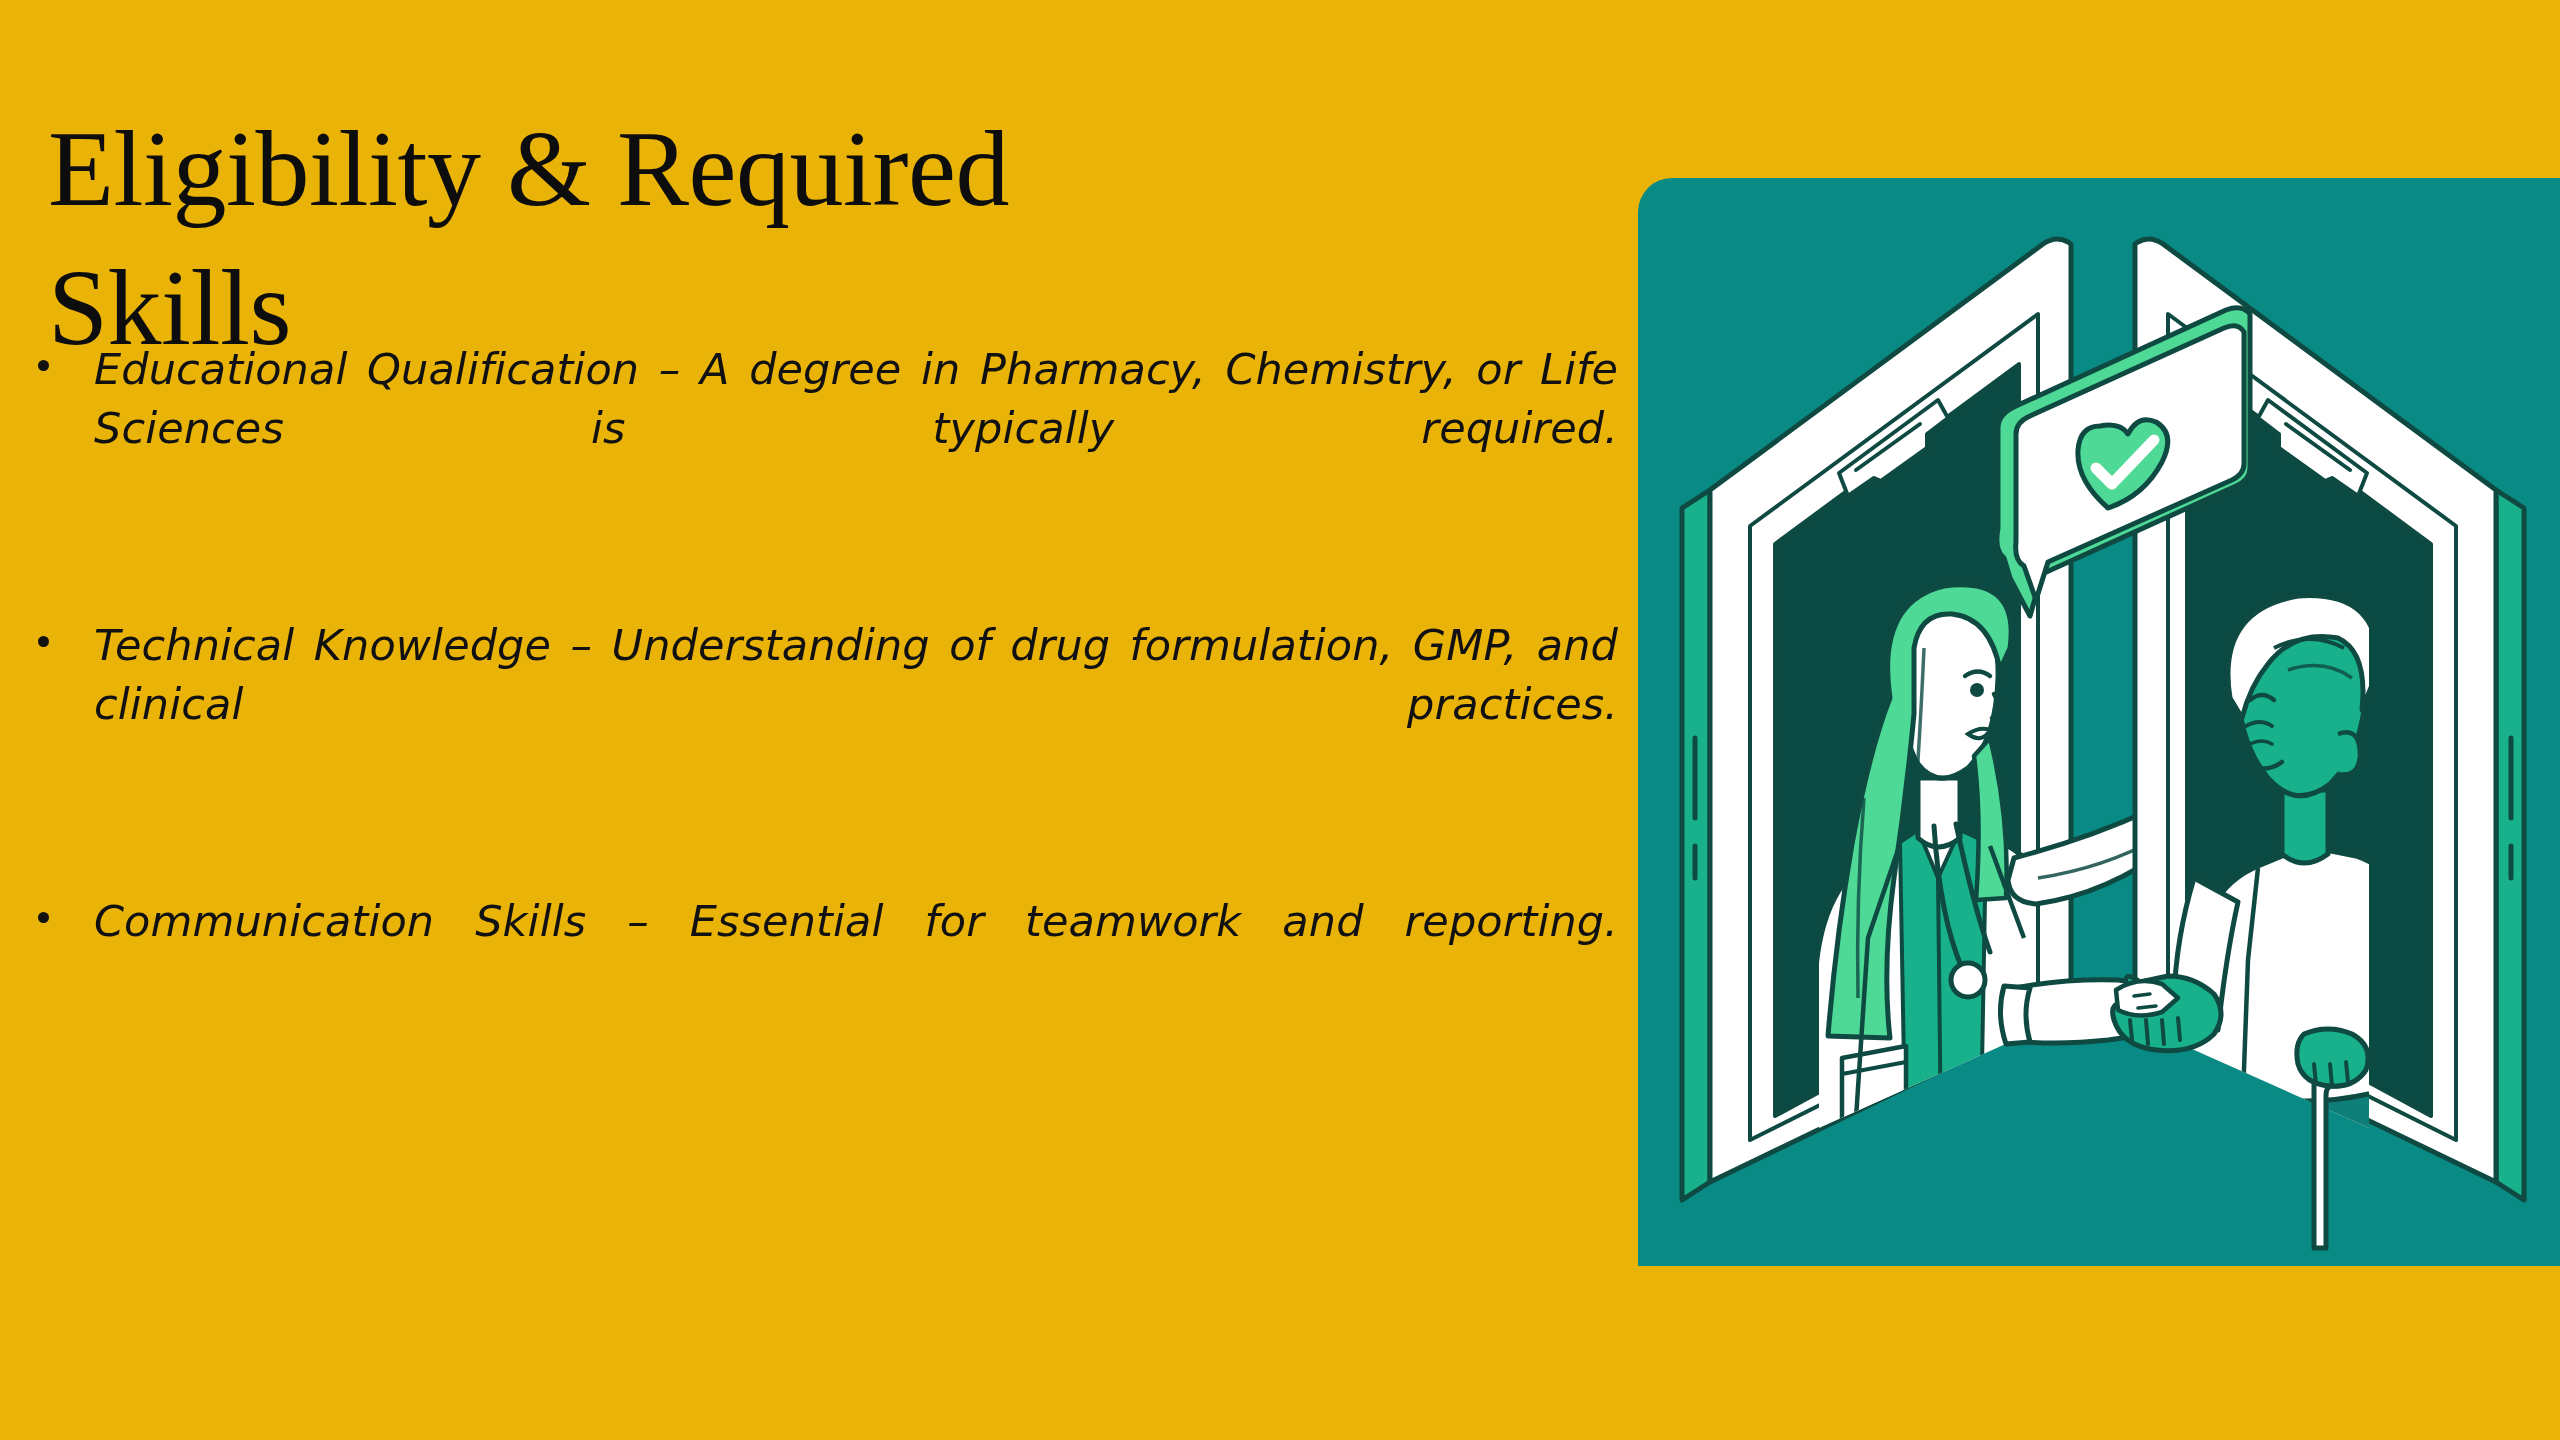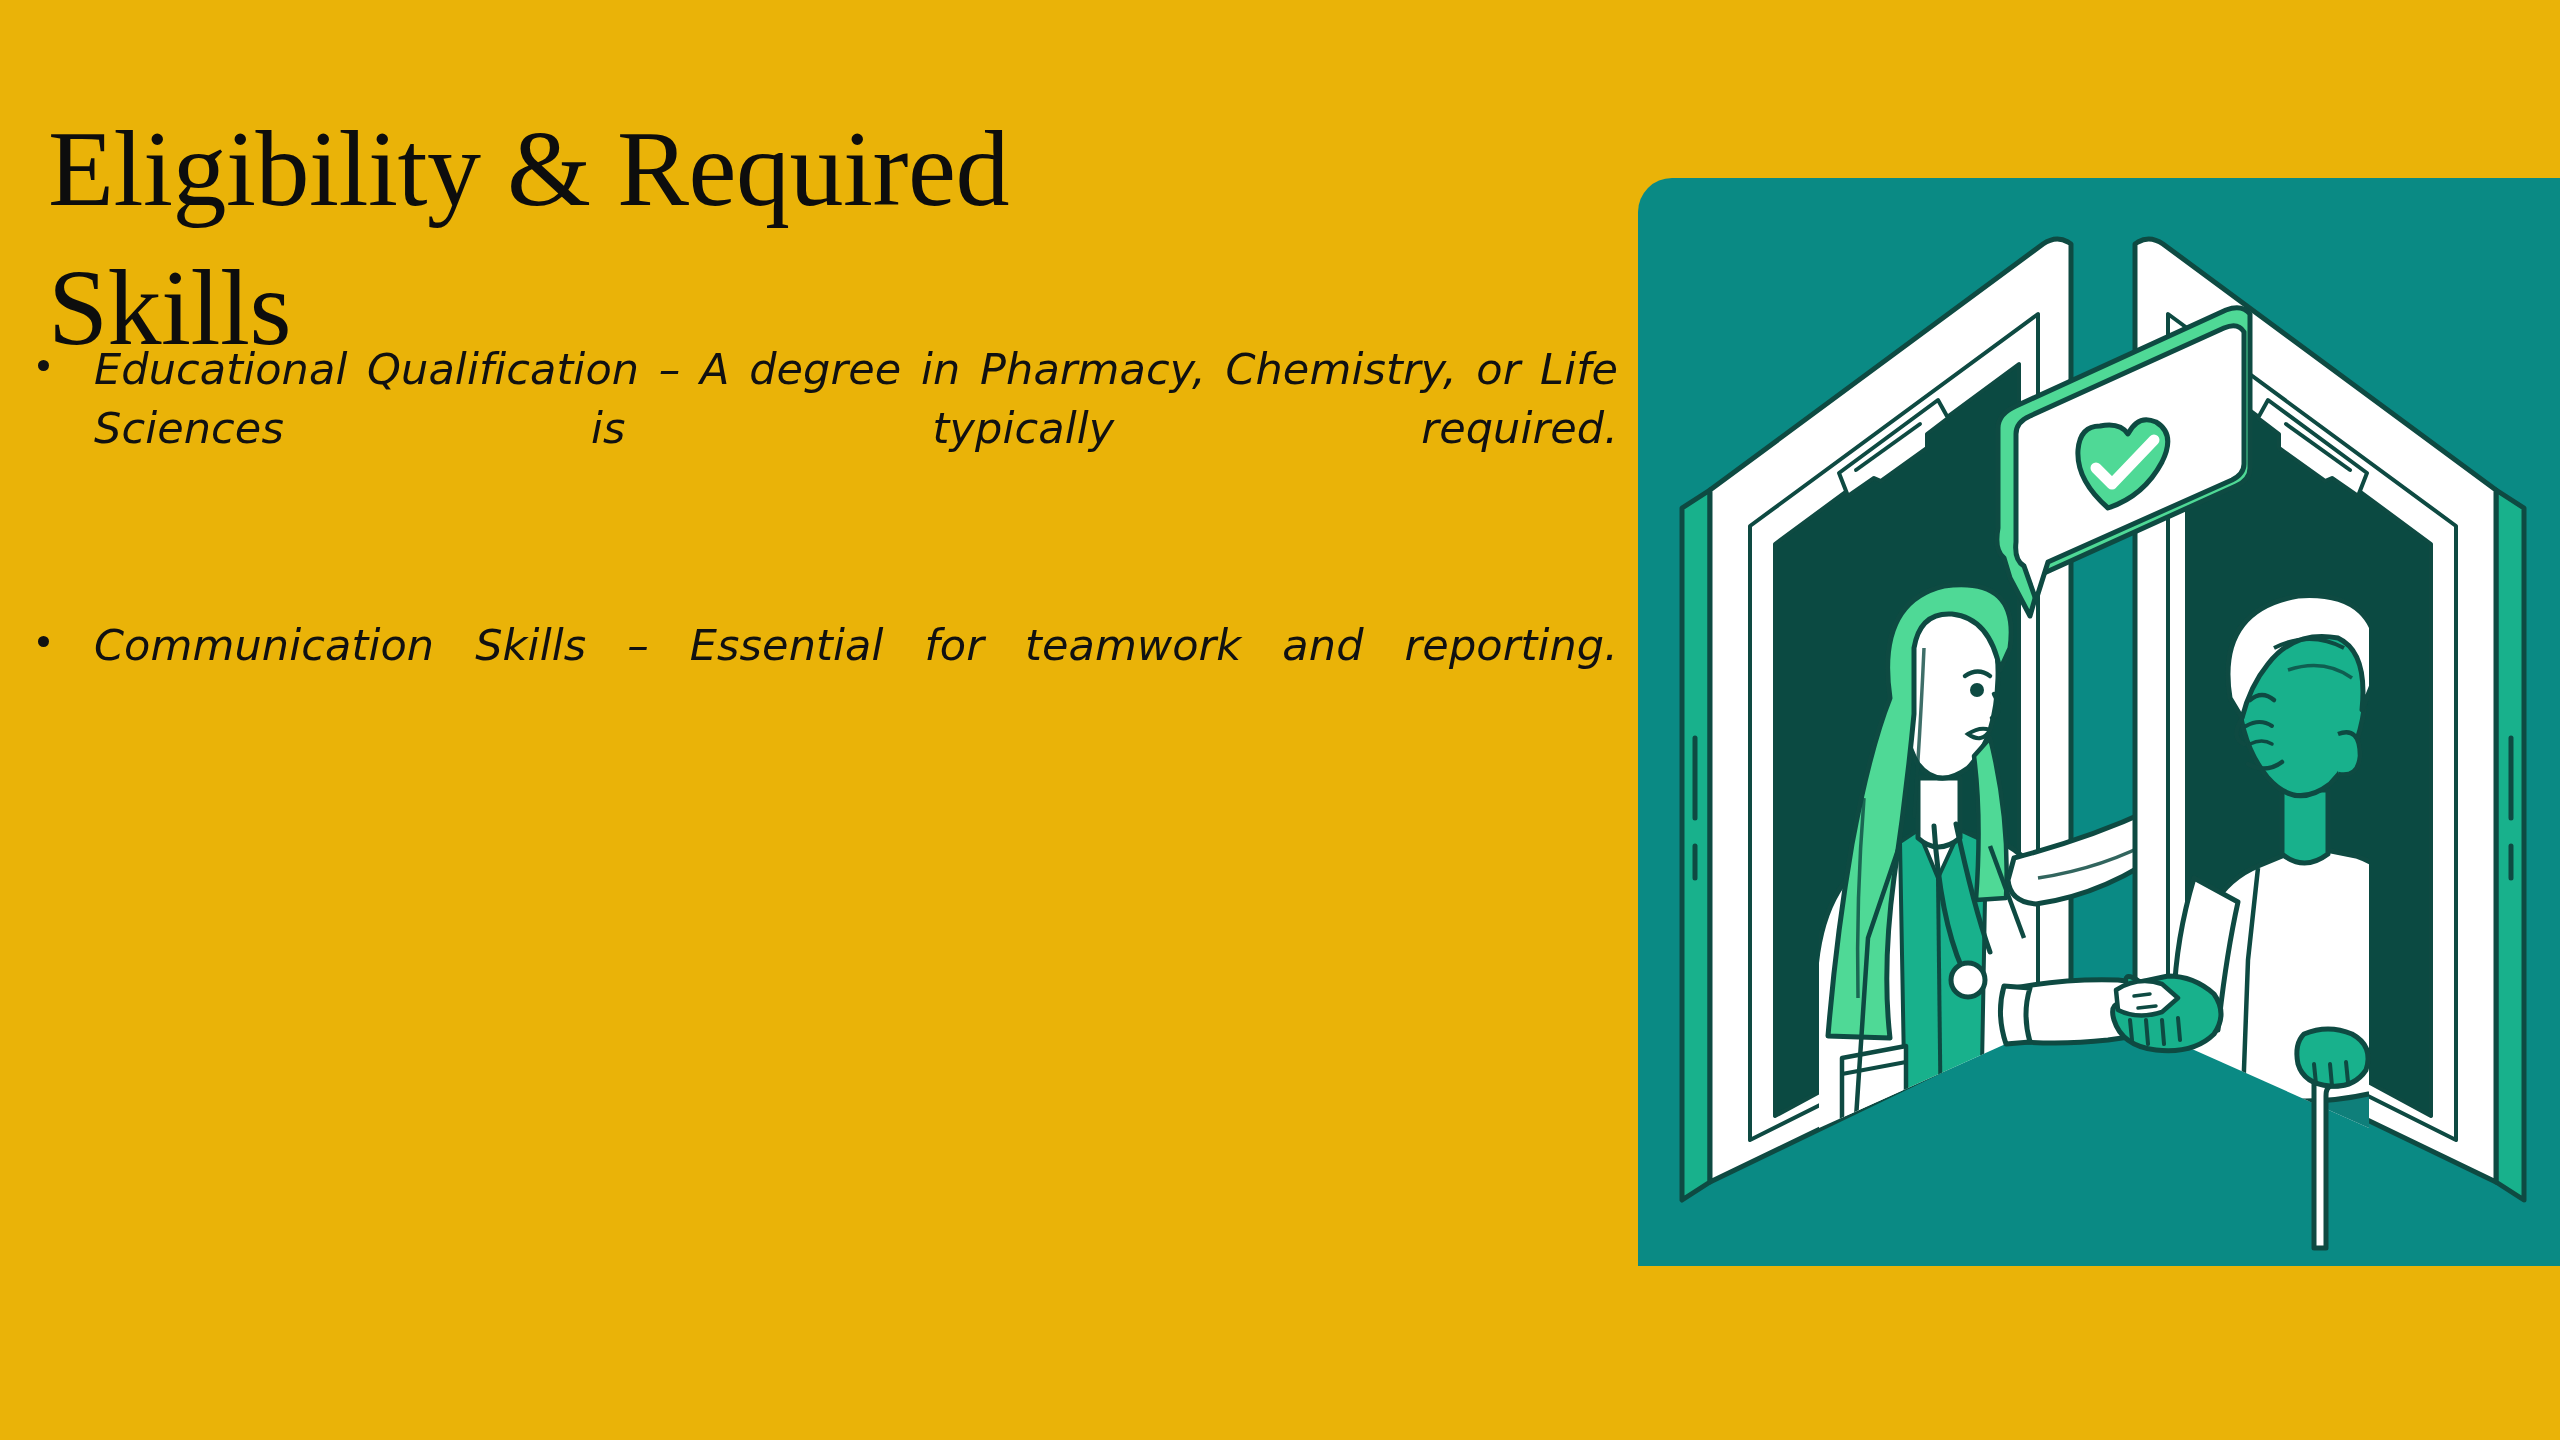--- a/index.html
+++ b/index.html
@@ -121,20 +121,24 @@
     <h1 class="slide-title">Eligibility &amp; Required
 Skills</h1>
 
     <ul class="bullet-list">
 
       <li class="bullet-item">
         <span class="dot"></span>
         <span class="txt">Educational Qualification – A degree in Pharmacy, Chemistry, or Life Sciences is typically required.</span>
       </li>
 
+      <li class="bullet-item">
+        <span class="dot"></span>
+        <span class="txt">Technical Knowledge – Understanding of drug formulation, GMP, and clinical practices.</span>
+      </li>
 
       <li class="bullet-item">
         <span class="dot"></span>
         <span class="txt">Communication Skills – Essential for teamwork and reporting.</span>
       </li>
 
 
     </ul>
   </div>
 

